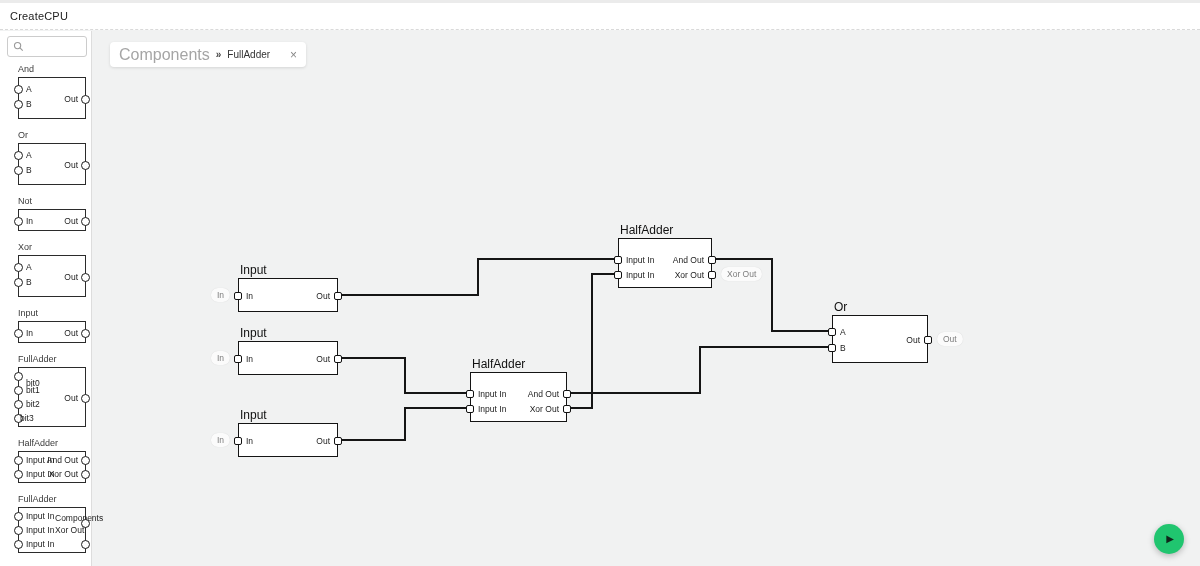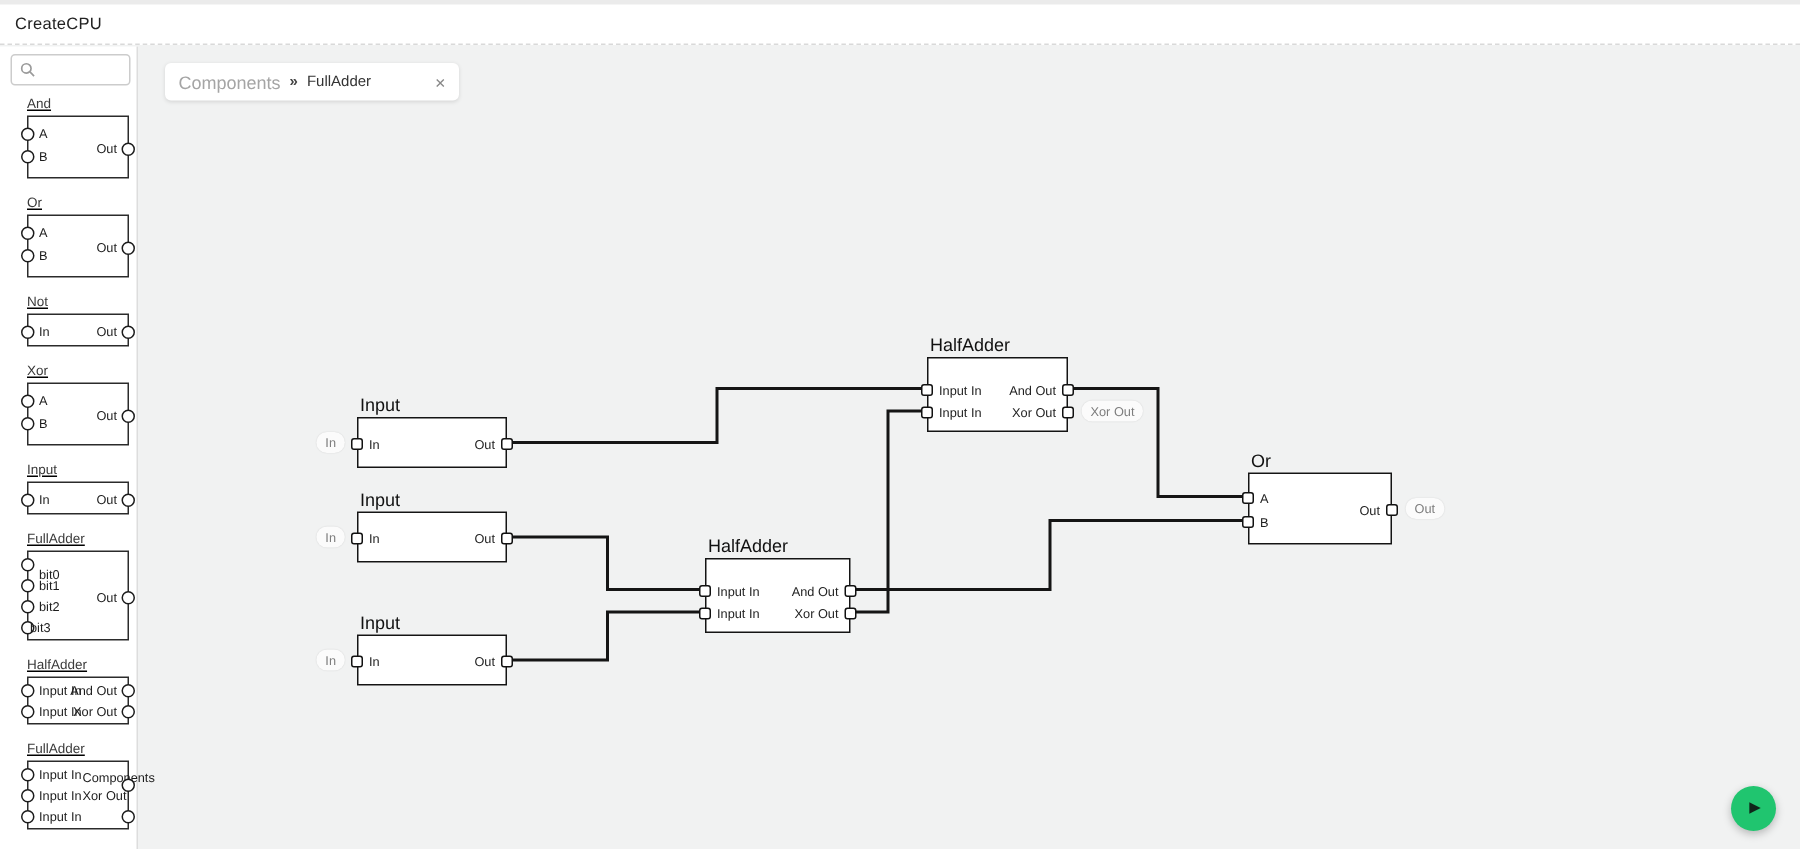--- a/index.html
+++ b/index.html
@@ -21,41 +21,41 @@
   }
   .search-box {
     margin: 5px 4px 0 7px; height: 21px; border: 1px solid #ccc; border-radius: 3px;
     background: #fff; display: flex; align-items: center; padding-left: 5px;
   }
   .search-box svg { flex: 0 0 auto; }
   .search-input {
     border: none; outline: none; width: 55px; margin-left: 3px;
     font-size: 9px; font-family: "Liberation Sans", sans-serif; background: transparent;
   }
-  .palette { margin: 6px 0 0 18px; text-decoration: underline; }
+  .palette { margin: 6px 0 0 18px; }
   .pal-item { margin-bottom: 10px; width: 68px; }
   .pal-label { font-size: 9px; color: #3a3a3a; line-height: 12px; margin-bottom: 2px; }
   .pal-box { position: relative; width: 68px; background: #fff; border: 1px solid #2b2b2b; }
   .pin-c {
     position: absolute; width: 9px; height: 9px; border: 1.5px solid #1c1c1c;
     border-radius: 50%; background: #fff;
   }
   .pal-pin-label { position: absolute; font-size: 8.5px; color: #1c1c1c; line-height: 10px; white-space: nowrap; }
 
   
   .canvas {
     position: absolute; left: 92px; top: 31px; right: 0; bottom: 0;
     background: #f1f2f2; z-index: 10;
   }
   .tab {
     position: absolute; left: 18px; top: 11px; width: 196px; height: 25px;
     background: #fff; border-radius: 4px; box-shadow: 0 1px 3px rgba(0,0,0,.12);
     display: flex; align-items: center; padding: 0 9px; cursor: pointer;
   }
-  .tab .crumb-root { font-size: 12px; color: #a5a5a5; }
+  .tab .crumb-root { font-size: 16px; color: #a5a5a5; }
   .tab .crumb-sep { font-size: 10px; color: #444; margin: 0 6px; font-weight: bold; }
   .tab .crumb-title { font-size: 10px; color: #333; }
   .tab .tab-close { margin-left: auto; font-size: 12px; color: #888; line-height: 12px; }
 
   #wires { position: absolute; left: 0; top: 0; width: 1108px; height: 535px; }
   #wires polyline { fill: none; stroke: #151515; stroke-width: 2; }
 
   .cnode { position: absolute; background: #fff; border: 1.8px solid #141414; }
   .cnode-title { position: absolute; left: 1px; top: -16px; font-size: 12px; color: #111; white-space: nowrap; }
   .pin-s {

